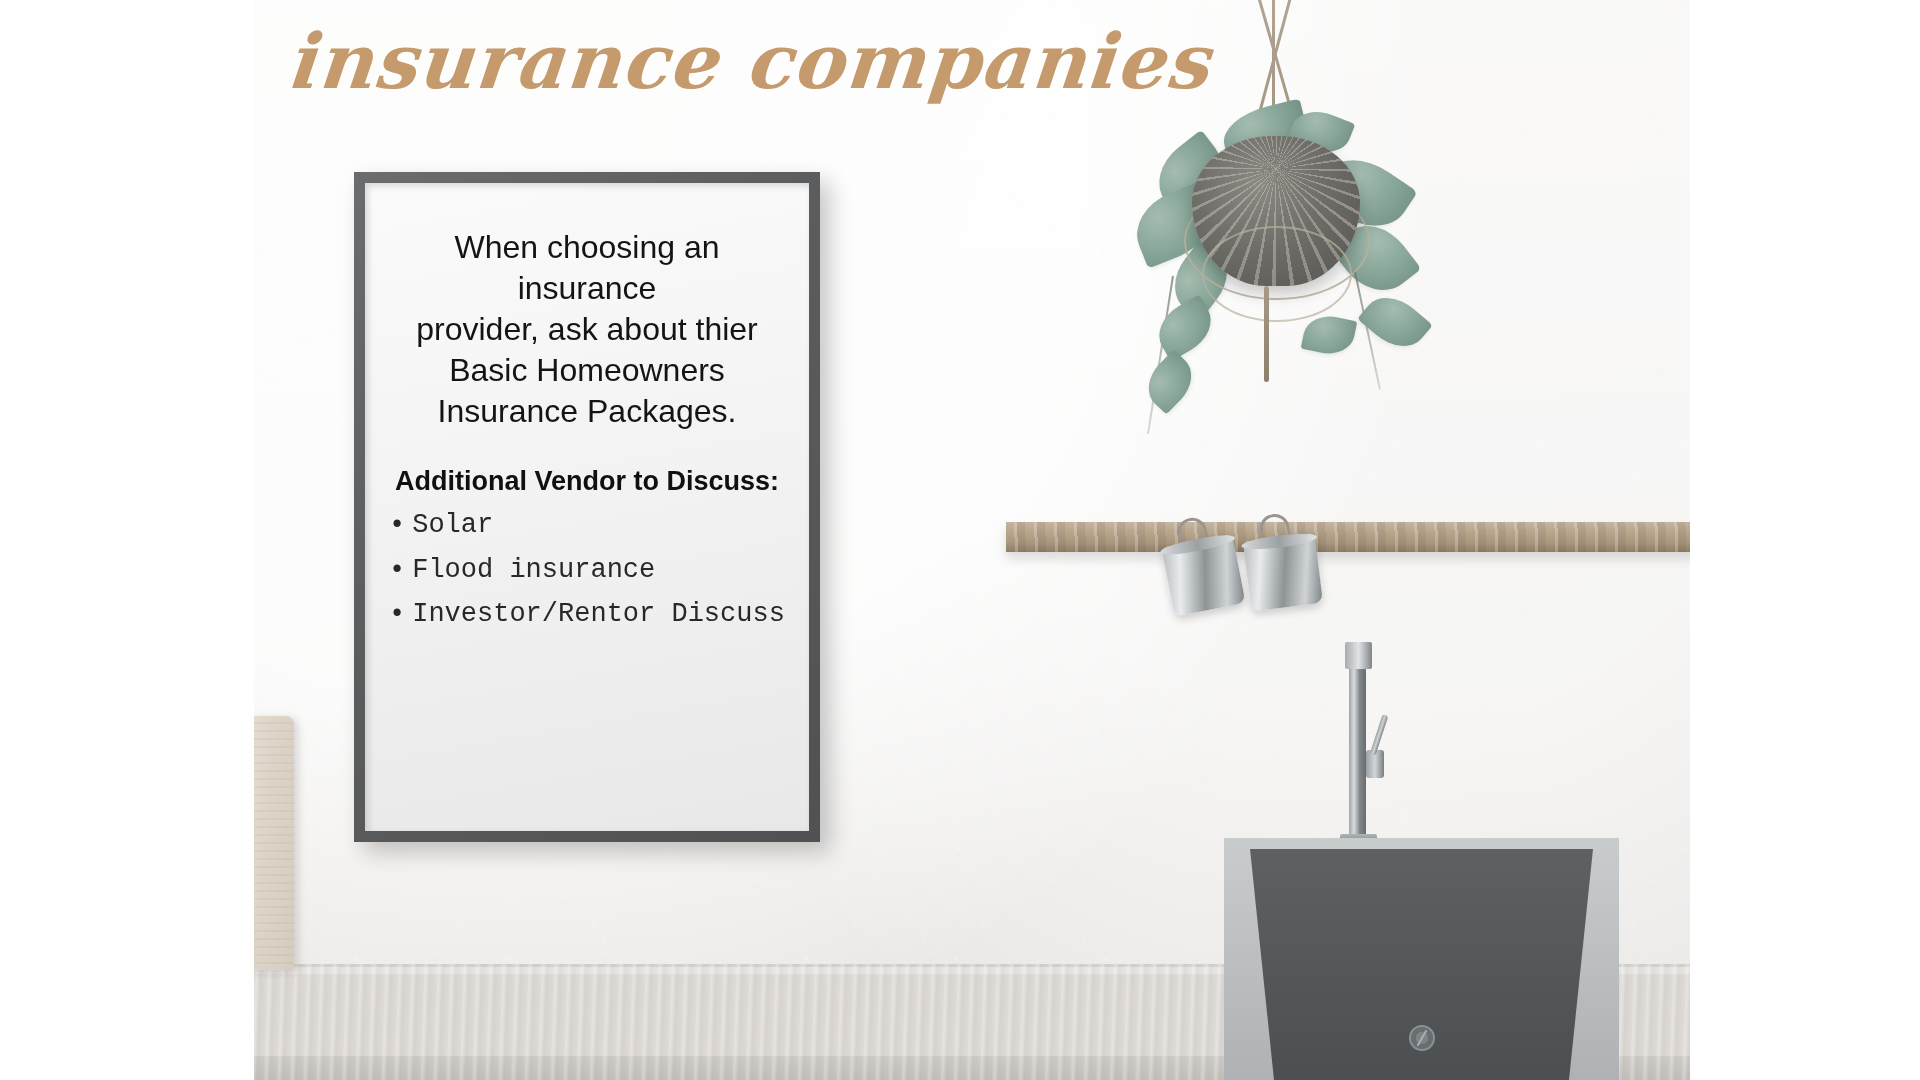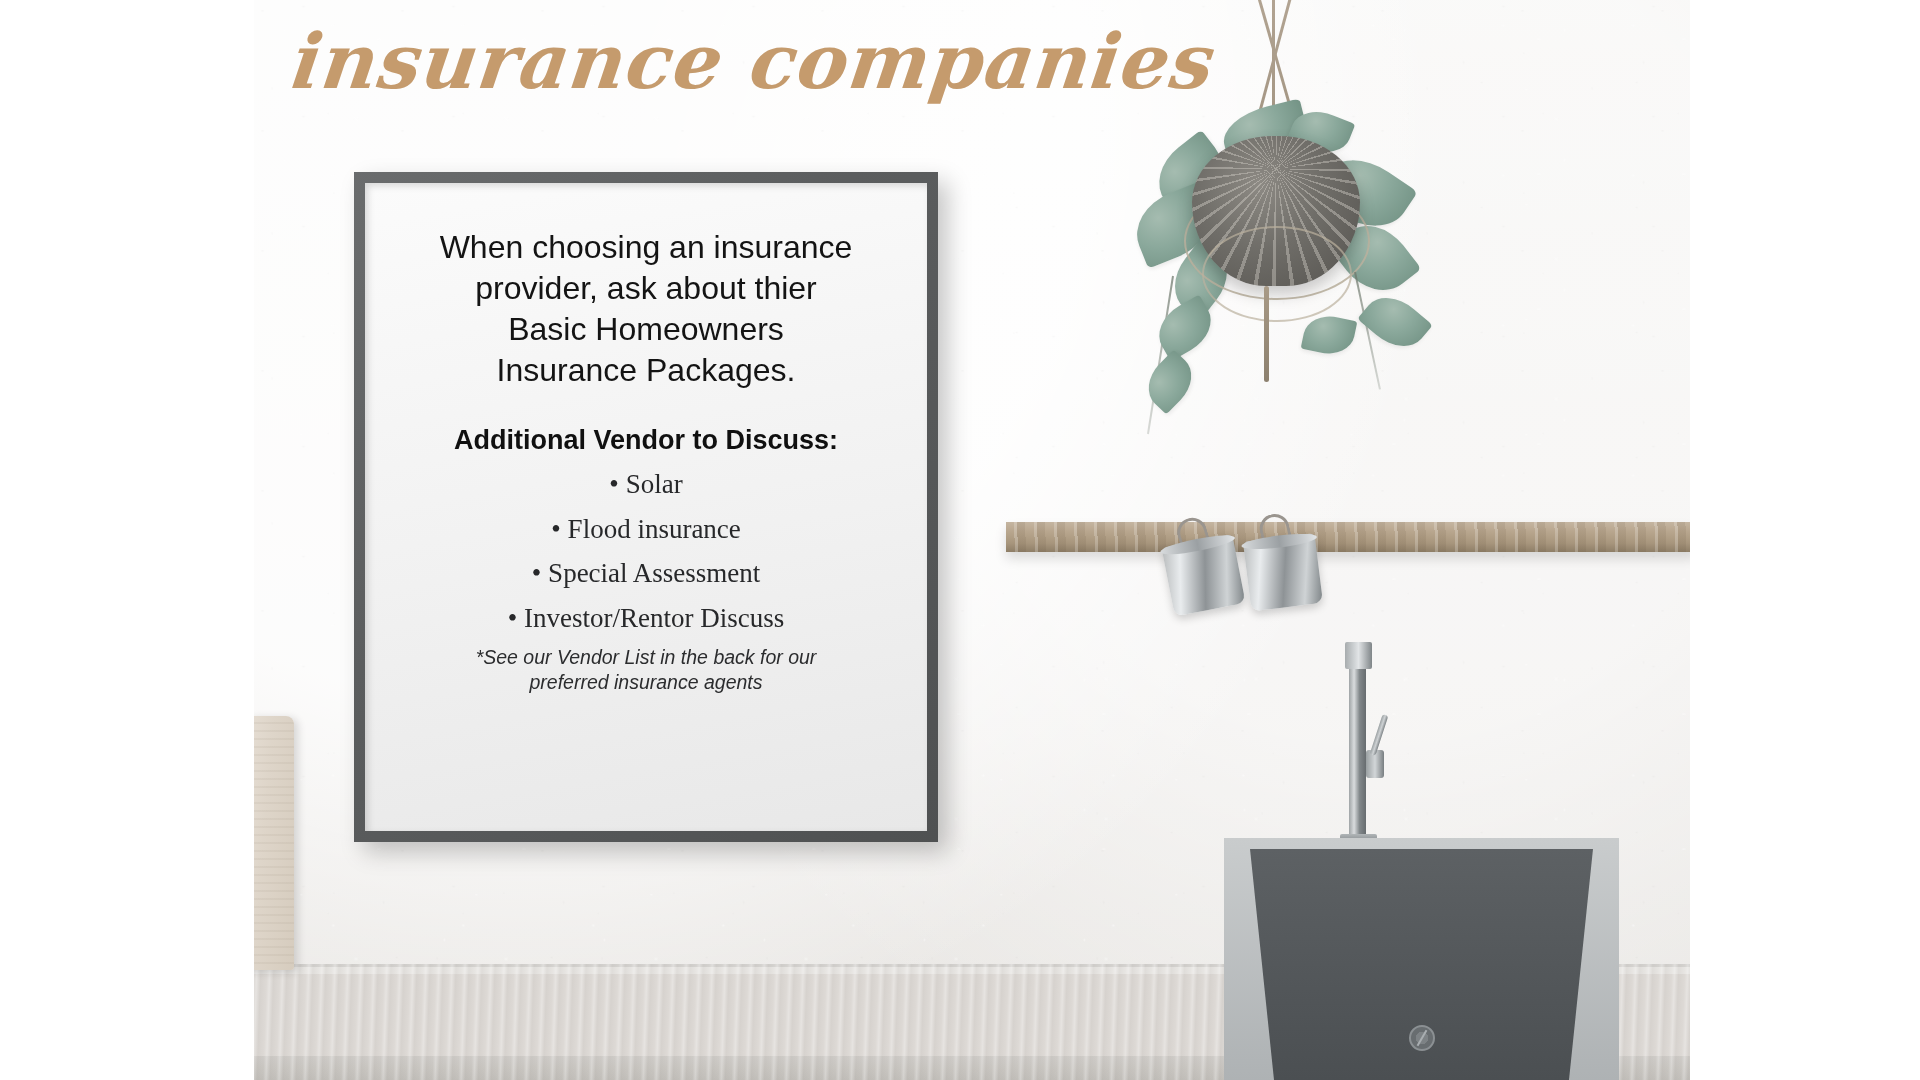--- a/index.html
+++ b/index.html
@@ -253,21 +253,21 @@
     font-size:76px;
     line-height:1.0;
     letter-spacing:1px;
     color:#c59b6d;
     transform:skewX(-8deg);
   }
 
   
   #frame {
     position:absolute; left:100px; top:172px;
-    width:584px; height:670px;
+    width:466px; height:670px;
     background:linear-gradient(135deg,#6a6c6d 0%, #5b5d5e 40%, #4f5152 100%);
     padding:11px;
     box-shadow: 10px 10px 22px rgba(0,0,0,.22);
     z-index:5;
   }
   #frame-inner {
     position:relative;
     width:100%; height:100%;
     background:linear-gradient(170deg,#fbfbfb 0%, #f1f1f1 55%, #e8e8e8 100%);
     box-shadow: inset 3px 3px 7px rgba(0,0,0,.14);
@@ -286,25 +286,25 @@
   #riders-heading {
     margin-top:34px;
     font-family:"Liberation Sans", sans-serif;
     font-size:27px;
     font-weight:700;
     color:#101010;
     text-align:center;
   }
   #riders-list { margin-top:6px; list-style:none; }
   #riders-list li {
-    font-family:Liberation Serif, serif;
+    font-family:Liberation Mono, monospace;
     font-size:27px;
     font-weight:300;
     color:#27282a;
-    text-align:center;
+    text-align:left;
     line-height:1.66;
   }
   #riders-list li .bullet { margin-right:7px; }
   #poster-footnote {
     margin-top:4px;
     font-family:"Liberation Sans", sans-serif;
     font-style:italic;
     font-size:19.5px;
     font-weight:400;
     line-height:1.28;
@@ -392,29 +392,24 @@
         <div id="riders-heading">Additional Vendor to Discuss:</div>
 
         <ul id="riders-list">
           <li>
             <span class="bullet">•</span><span>Solar</span>
           </li>
           <li>
             <span class="bullet">•</span><span>Flood insurance</span>
           </li>
           <li>
-            <span class="bullet">•</span><span>Special Assessment</span>
-          </li>
-          <li>
             <span class="bullet">•</span><span>Investor/Rentor Discuss</span>
           </li>
         </ul>
 
-        <div id="poster-footnote">*See our Vendor List in the back for our
-preferred insurance agents</div>
 
       </div>
     </div>
 
   </div>
 
   <div id="headline-block">
     <div id="script-line">insurance companies</div>
   </div>
 

